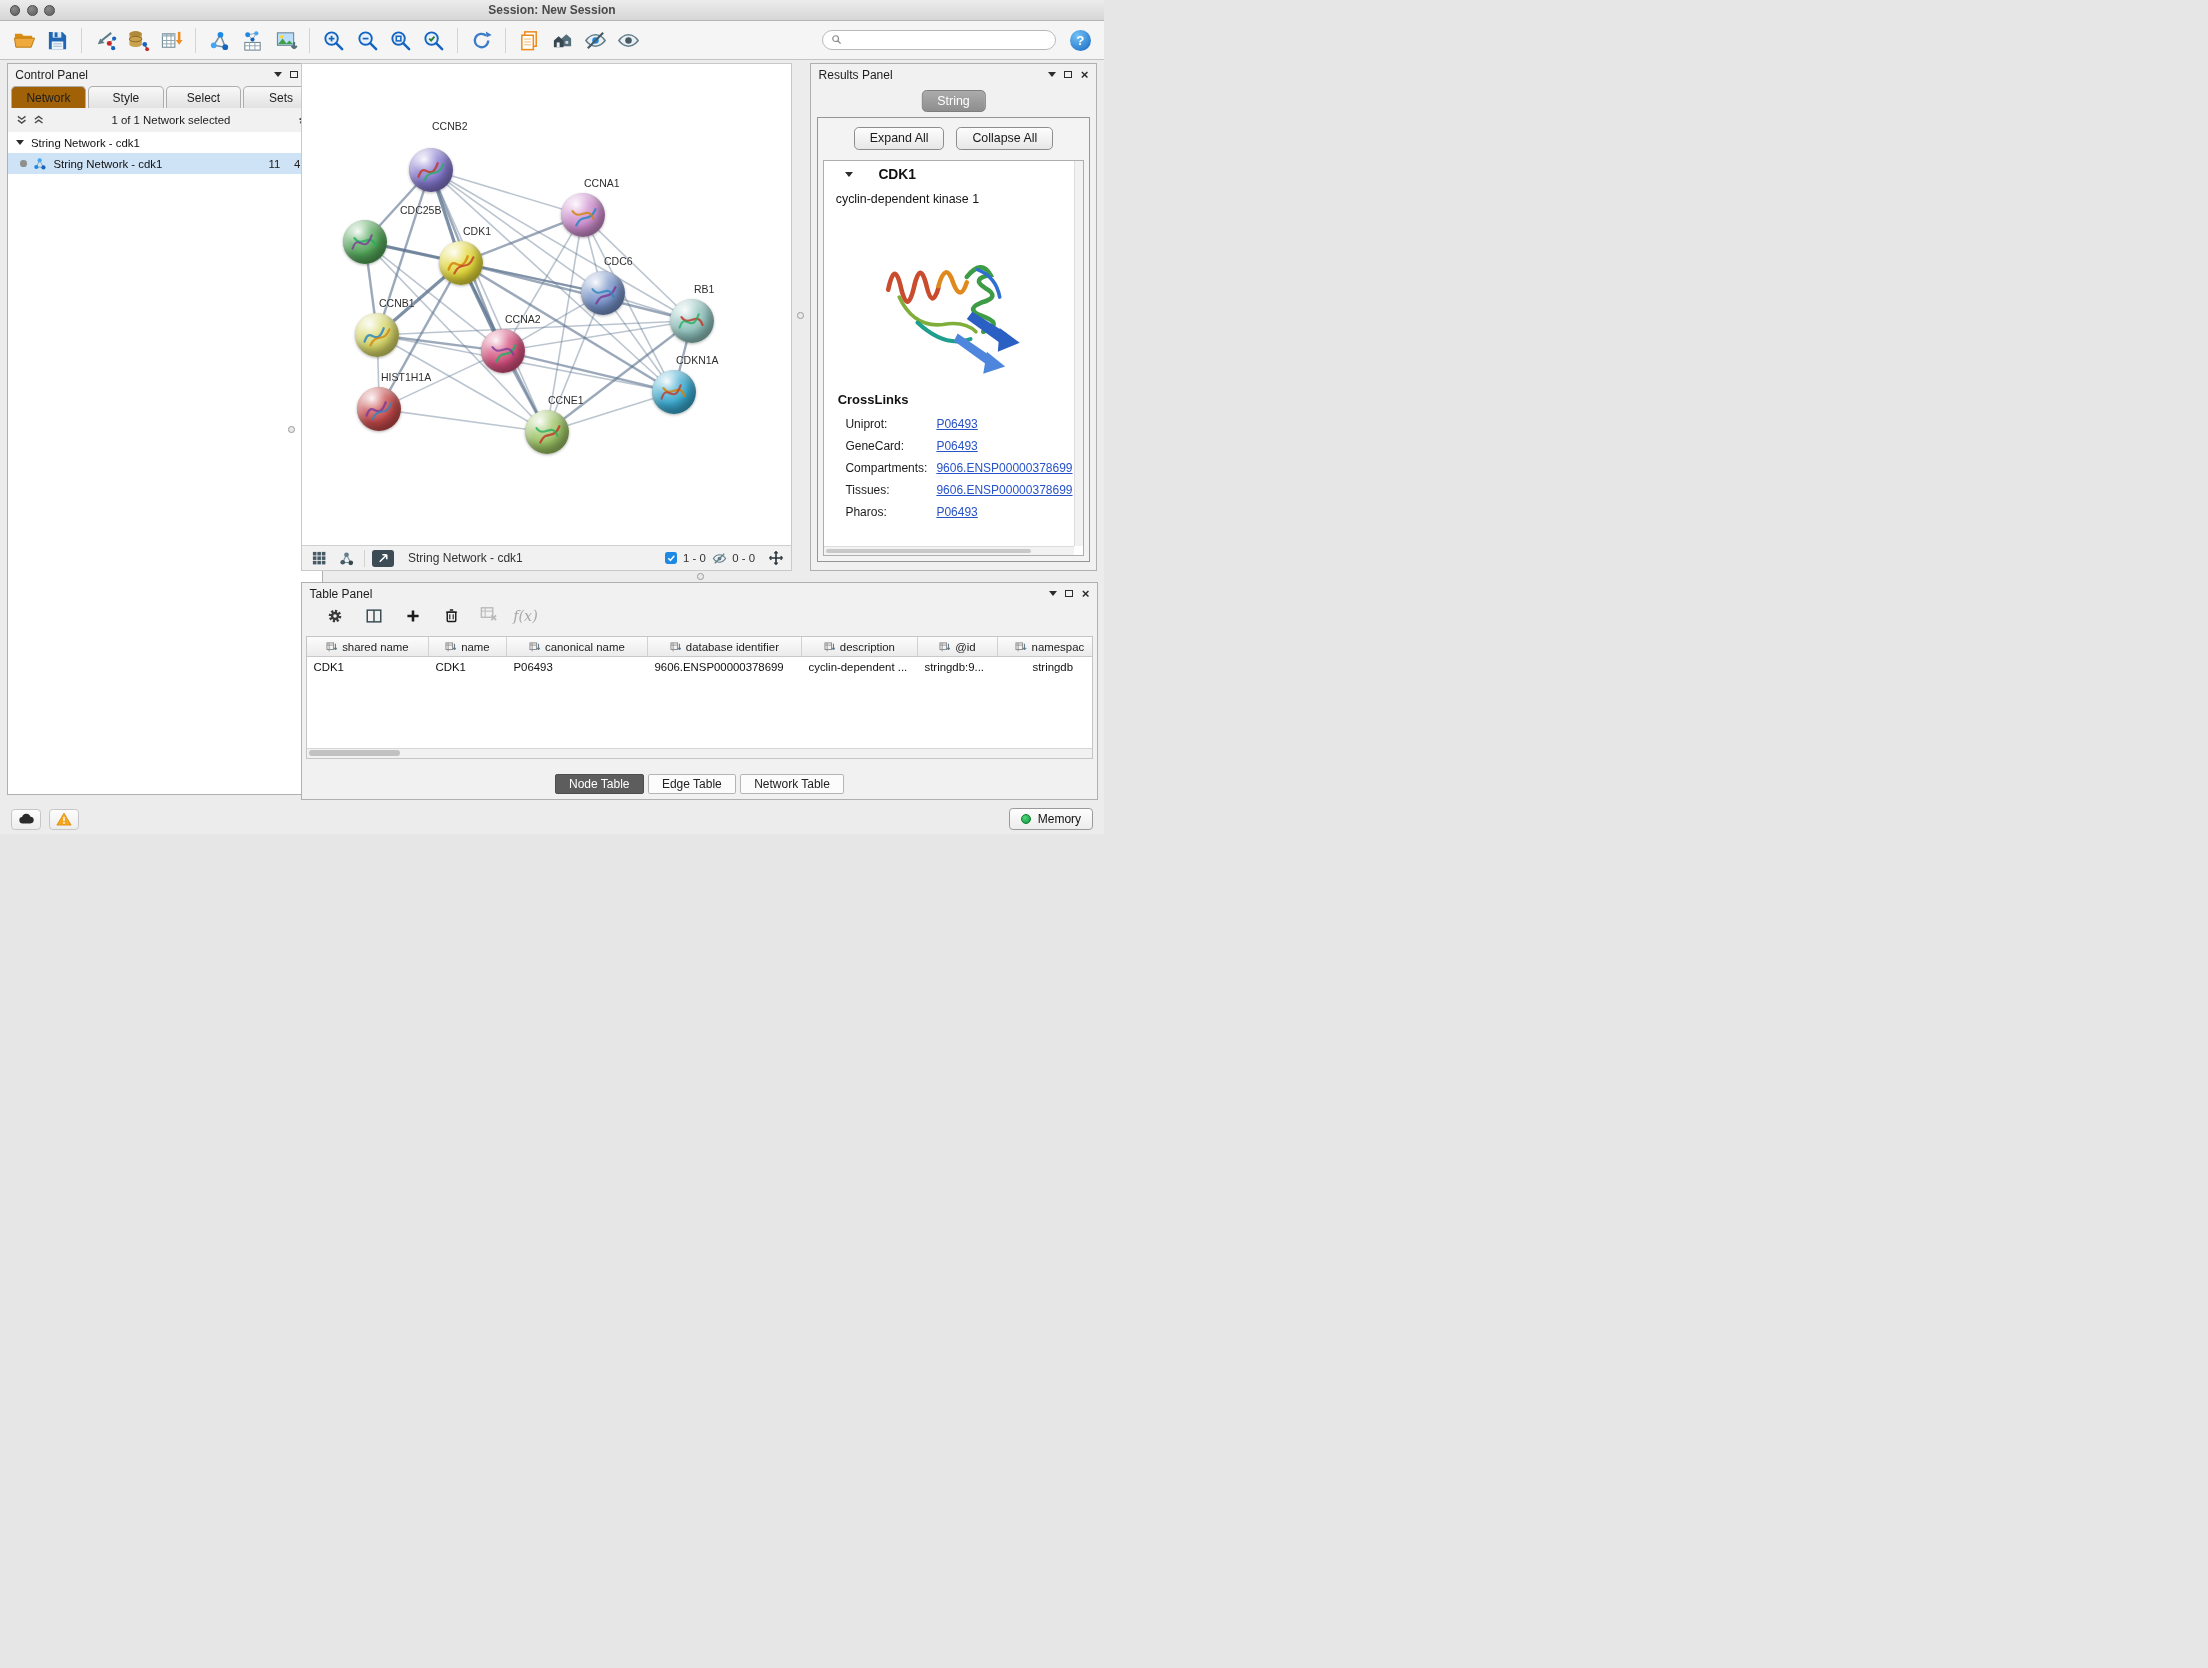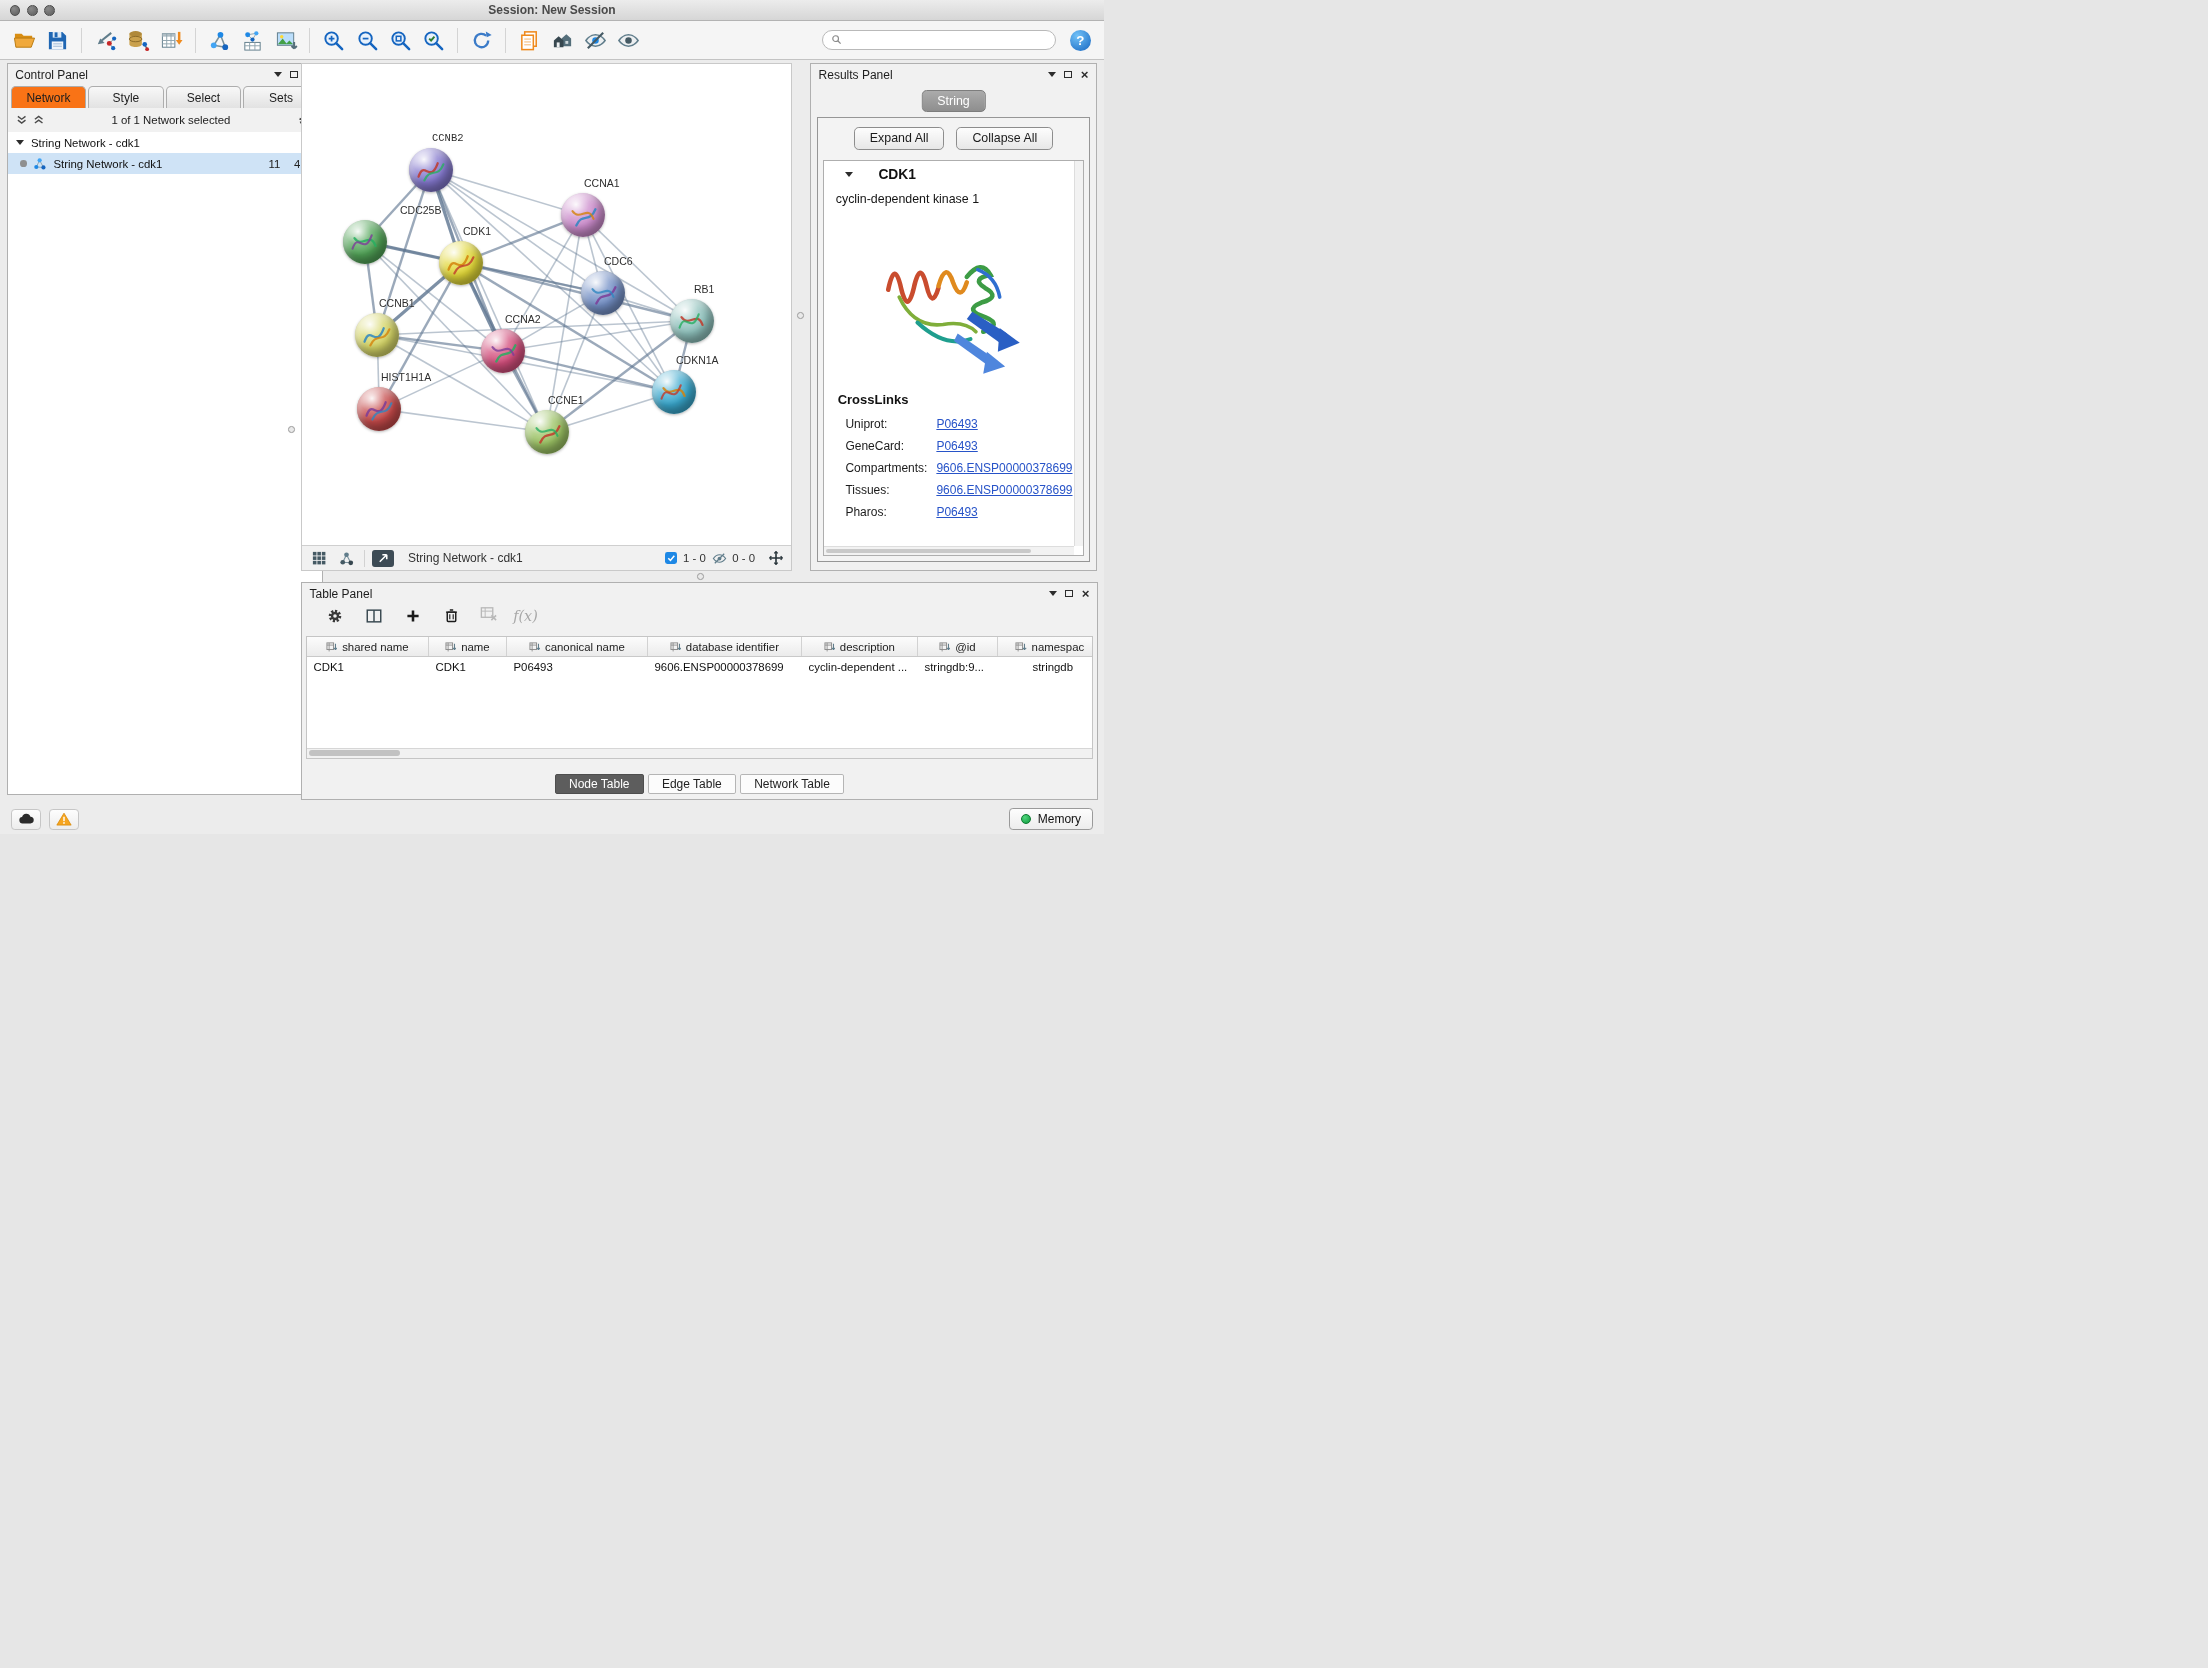--- a/index.html
+++ b/index.html
@@ -34,21 +34,21 @@
   .ph-icons{margin-left:auto;display:flex;gap:8.6px;align-items:center;}
   .tri-down{width:0;height:0;border-left:4.3px solid transparent;border-right:4.3px solid transparent;
     border-top:5.2px solid #2c2c2c;}
   .sq{width:7.6px;height:7.6px;border:1.4px solid #2c2c2c;}
   .xg{font-size:13.3px;font-weight:bold;color:#2c2c2c;line-height:9.5px;}
   
   #control-panel{left:6.7px;top:63px;width:316px;height:732px;}
   .cp-tabs{position:absolute;top:21px;left:2.9px;right:2.9px;height:23px;display:flex;gap:1.9px;align-items:flex-end;}
   .cp-tab{flex:1;text-align:center;font-size:12px;padding:3.8px 0 2.9px;border:1px solid #adadad;
     border-bottom:none;border-radius:4.8px 4.8px 0 0;background:linear-gradient(#f8f8f8,#e2e2e2);color:#1d1d1d;}
-  .cp-tab.selected{background:#f97316;}
+  .cp-tab.selected{background:#a16207;}
   .cp-sub{position:absolute;top:44px;left:0;right:0;height:25px;display:flex;align-items:center;
     padding:0 8.6px;gap:5.7px;border-bottom:1px solid #bdbdbd;}
   .cp-sub .status{flex:1;text-align:center;font-size:11.4px;color:#1b1b1b;}
   .cp-tree{position:absolute;top:68px;left:0;right:0;bottom:0;background:#fff;}
   .tree-row{display:flex;align-items:center;height:21px;padding:0 8.6px;gap:6.7px;font-size:11.4px;color:#111;}
   .tree-row .count{margin-left:auto;color:#222;}
   .tree-row.child{padding-left:12.4px;background:#cfe3f6;}
   .dot{width:6.7px;height:6.7px;border-radius:50%;background:#8f8f8f;flex:none;}
   .nnum{width:19px;text-align:left;color:#222;}
   
@@ -388,21 +388,21 @@
           <line x1="211" y1="302" x2="81" y2="363" stroke="#5d7490" stroke-width="1.7" stroke-opacity="0.42"></line>
           <line x1="211" y1="302" x2="257" y2="387" stroke="#5d7490" stroke-width="2.55" stroke-opacity="0.62"></line>
           <line x1="391" y1="345" x2="257" y2="387" stroke="#5d7490" stroke-width="1.7" stroke-opacity="0.42"></line>
           <line x1="81" y1="363" x2="257" y2="387" stroke="#5d7490" stroke-width="1.7" stroke-opacity="0.42"></line>
         </svg>
       <div id="node-layer">
           <div class="net-node" style="left: 107px; top: 84px; background-color: rgb(131, 119, 205);"><svg viewBox="0 0 46 46">
               <path d="M10 30 C16 12 22 38 30 16" fill="none" stroke="#c0392b" stroke-width="2.4" stroke-linecap="round" opacity=".85"></path>
               <path d="M16 34 C22 20 30 32 36 17" fill="none" stroke="#27ae60" stroke-width="2.2" stroke-linecap="round" opacity=".8"></path>
             </svg></div>
-          <span class="net-label" style="left: 130px; top: 68px; font-family: Liberation Mono, monospace;">CCNB2</span>
+          <span class="net-label" style="left: 130px; top: 56px;">CCNB2</span>
           <div class="net-node" style="left: 259px; top: 129px; background-color: rgb(204, 140, 204);"><svg viewBox="0 0 46 46">
               <path d="M16 34 C22 20 30 32 36 17" fill="none" stroke="#2e86c1" stroke-width="2.4" stroke-linecap="round" opacity=".85"></path>
               <path d="M12 19 C20 30 28 12 34 27" fill="none" stroke="#d4820a" stroke-width="2.2" stroke-linecap="round" opacity=".8"></path>
             </svg></div>
           <span class="net-label" style="left: 282px; top: 113px;">CCNA1</span>
           <div class="net-node" style="left: 41px; top: 156px; background-color: rgb(82, 165, 88);"><svg viewBox="0 0 46 46">
               <path d="M12 19 C20 30 28 12 34 27" fill="none" stroke="#27ae60" stroke-width="2.4" stroke-linecap="round" opacity=".85"></path>
               <path d="M10 30 C16 12 22 38 30 16" fill="none" stroke="#7d3c98" stroke-width="2.2" stroke-linecap="round" opacity=".8"></path>
             </svg></div>
           <span class="net-label" style="left: 65px; top: 140px; margin-left: 33px;">CDC25B</span>

